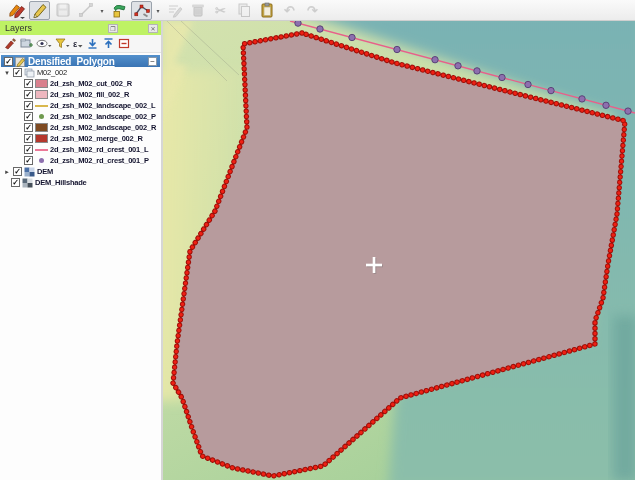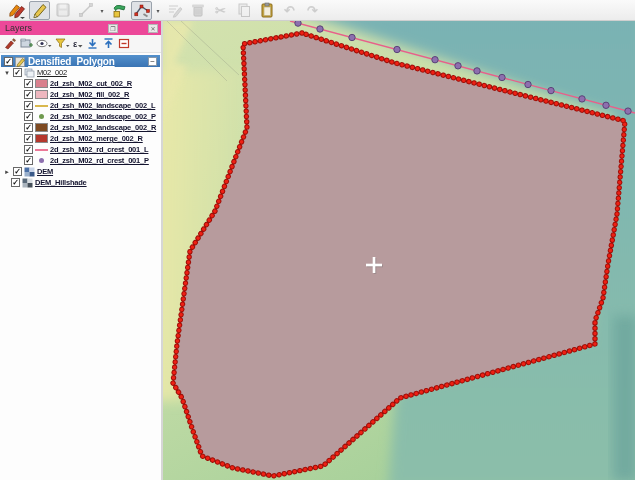--- a/index.html
+++ b/index.html
@@ -12,31 +12,31 @@
   .tbtn{width:21px;height:19px;display:flex;align-items:center;justify-content:center;
         border:1px solid transparent;border-radius:2px;box-sizing:border-box;}
   .tbtn.active{background:#dfe2e6;border-color:#9aa2ac;}
   .tbtn.disabled{opacity:.42;filter:grayscale(100%);}
   .ddbtn{width:8px;height:19px;display:flex;align-items:center;justify-content:center;
          font-size:6px;color:#555;}
   .glyphbtn{font-size:13px;color:#9b9b9b;font-weight:bold;line-height:1;}
   
   .panel{position:absolute;left:0;top:21px;width:161px;bottom:0;background:#fdfdfd;
          border-right:1px solid #c9c9c9;}
-  .panel-title{height:14px;background:#ec4899;display:flex;align-items:center;
+  .panel-title{height:14px;background:#bef264;display:flex;align-items:center;
                padding:0 3px 0 5px;font-size:9px;color:#333;gap:28px;}
   .panel-title .sp{flex:1;}
   .mini{width:10px;height:9px;border:1px solid #b5b5b5;background:#e8e8e8;color:#666;
         font-size:6px;line-height:8px;text-align:center;margin-left:2px;box-sizing:border-box;}
   .ptoolbar{height:17px;display:flex;align-items:center;gap:3px;padding-left:4px;
             background:#f6f6f6;border-bottom:1px solid #e3e3e3;}
   .pbtn{height:15px;display:flex;align-items:center;justify-content:center;}
   .tree{padding-top:2px;}
   .row{display:flex;align-items:center;height:11px;gap:2px;padding-left:3px;}
-  .row .lbl{font-size:7.5px;font-weight:bold;color:#13132e;letter-spacing:-0.2px;white-space:nowrap;text-decoration:underline;}
+  .row .lbl{font-size:7.5px;font-weight:bold;color:#13132e;letter-spacing:-0.2px;white-space:nowrap;}
   .row .lbl.plain{font-weight:normal;color:#222;}
   .row.sel{background:linear-gradient(#5390cc,#3a74b4);margin:0 1px;height:12px;}
   .row.sel .lbl{color:#fff;font-size:10px;text-decoration:underline;}
   .exp{width:8px;font-size:7px;color:#444;text-align:center;line-height:8px;}
   .cb{width:9px;height:9px;background:#fff;border:1px solid #686868;box-sizing:border-box;
       display:flex;align-items:center;justify-content:center;}
   .ck{font-size:8px;line-height:7px;color:#111;font-weight:bold;}
   .swatch{width:13px;height:9px;border:1px solid #8a8a8a;box-sizing:border-box;}
   .swatch-line{width:13px;height:2px;}
   .swatch-point{width:5px;height:5px;border-radius:50%;margin:0 4px;}

